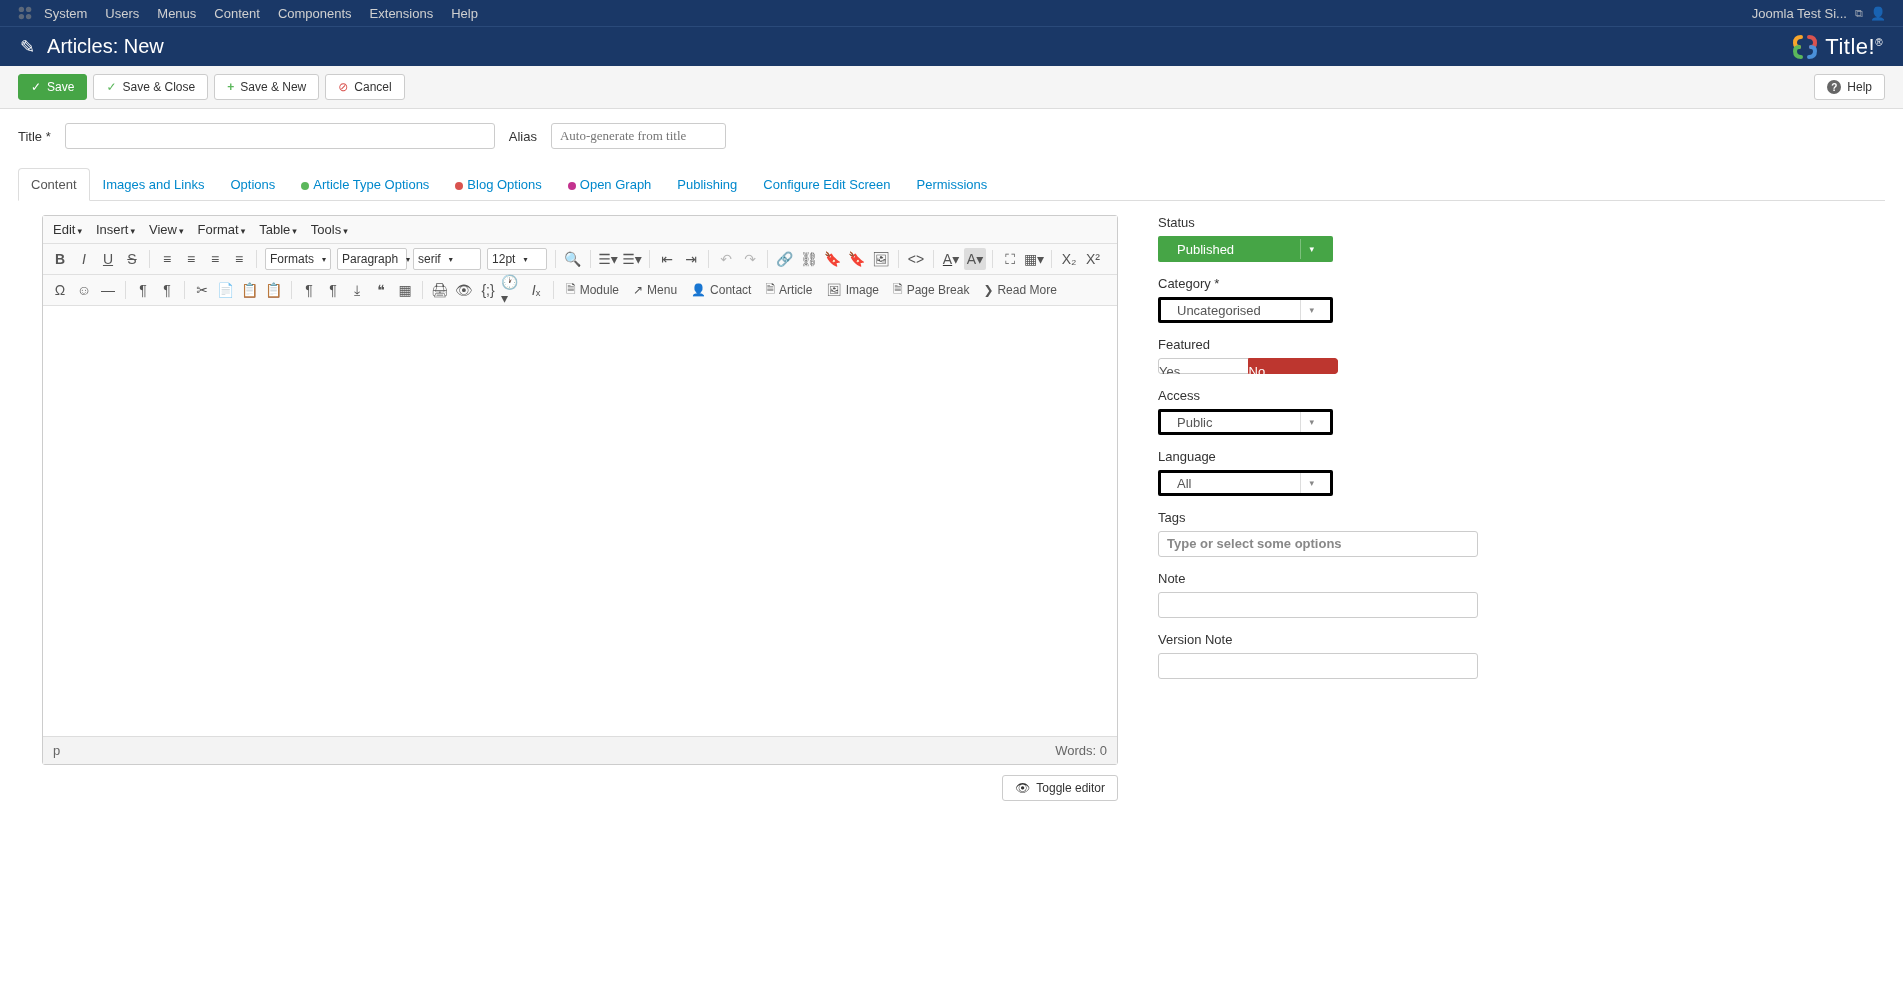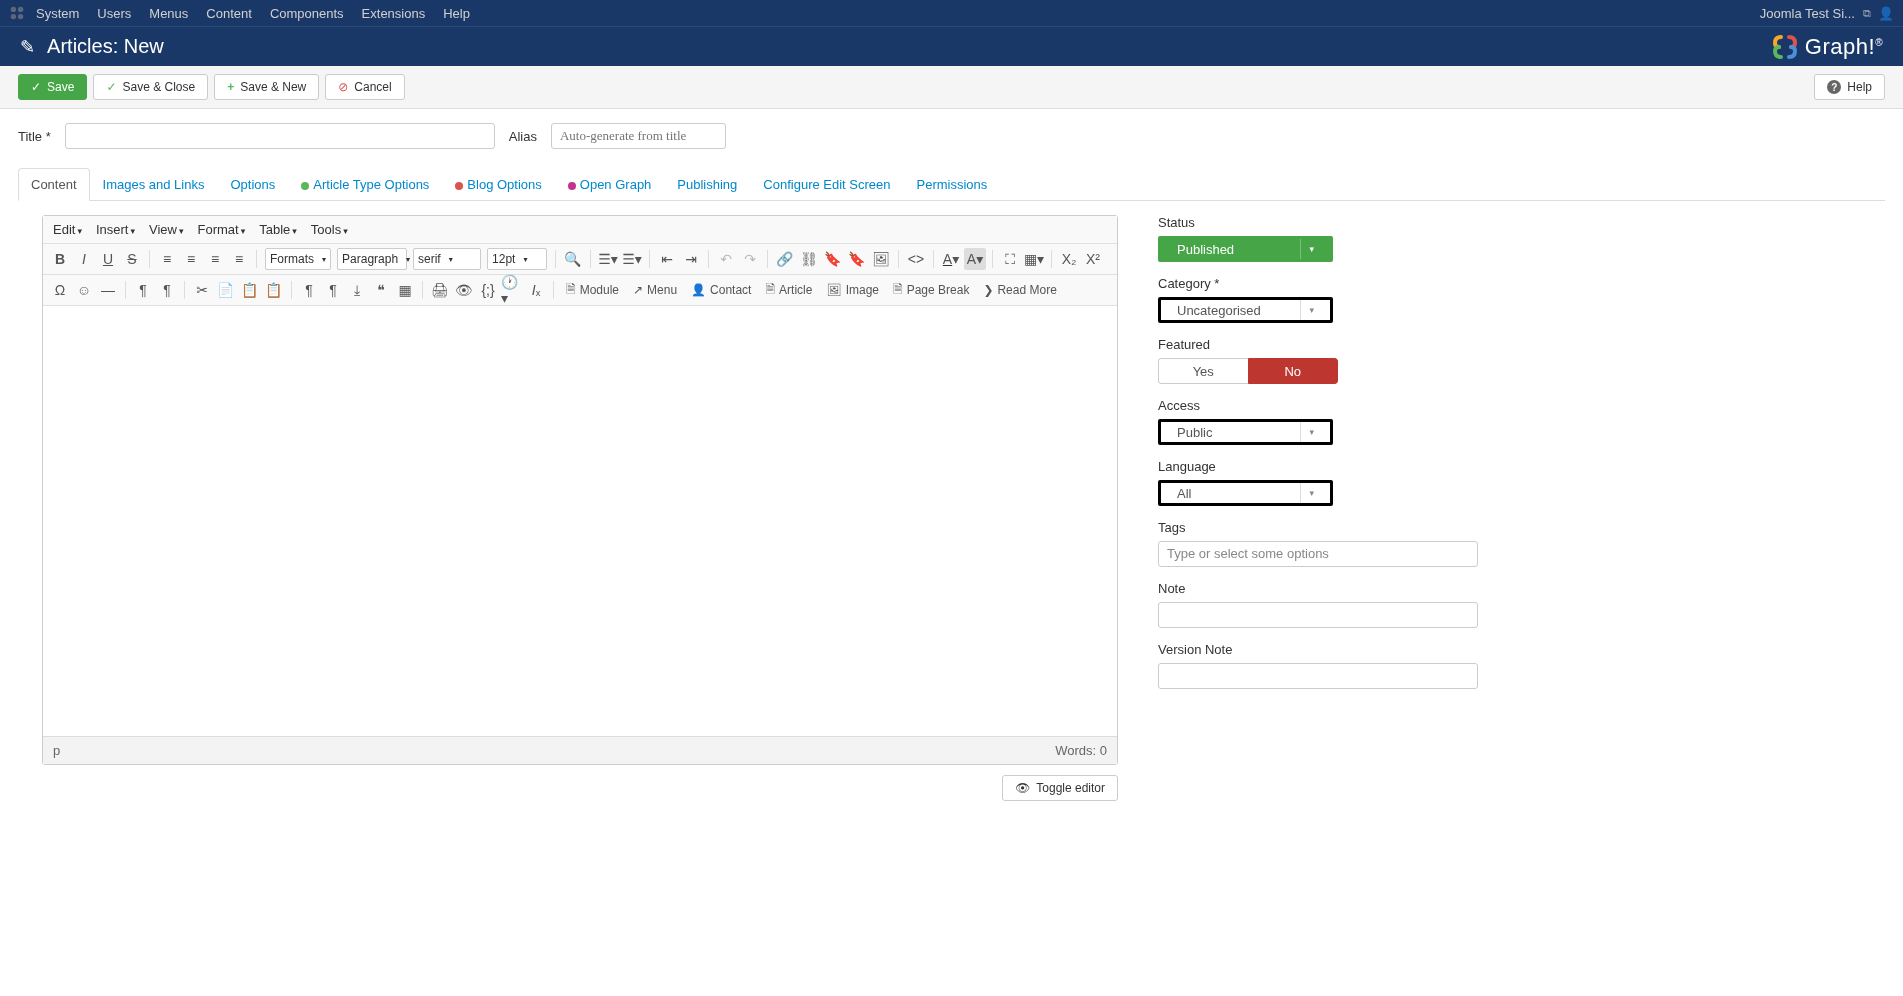--- a/index.html
+++ b/index.html
@@ -1,19 +1,19 @@
 <!DOCTYPE html>
 <html><head>
 <meta charset="utf-8">
 <style>
 * { box-sizing: border-box; margin: 0; padding: 0; }
 body { font-family: -apple-system, BlinkMacSystemFont, "Segoe UI", Arial, sans-serif; font-size: 13px; color: #333; background: #fff; }
 
 
-.topbar { background: #1a3867; height: 26px; display: flex; align-items: center; padding: 0 8px; color: #ccc; font-size: 13px; }
+.topbar { background: #1a3867; height: 26px; display: flex; align-items: center; padding: 0 16px; color: #ccc; font-size: 13px; }
 .topbar .joomla-icon-sm { width: 18px; height: 18px; opacity: 0.6; margin-right: 10px; }
 .topbar .menu { display: flex; gap: 18px; }
 .topbar .menu span { color: #d0d0d0; cursor: pointer; }
 .topbar .right { margin-left: auto; display: flex; align-items: center; gap: 8px; color: #d0d0d0; }
 .topbar .right .ext-icon { font-size: 11px; opacity: 0.7; }
 
 
 .header { background: #1a3867; height: 40px; display: flex; align-items: center; padding: 0 20px; color: #fff; border-top: 1px solid #2a4a7a; }
 .header .pencil { margin-right: 12px; font-size: 18px; }
 .header h1 { font-size: 20px; font-weight: 400; }
@@ -72,25 +72,25 @@
 .toggle-row { display: flex; justify-content: flex-end; margin-top: 10px; }
 
 
 .field { margin-bottom: 14px; }
 .field label { display: block; font-size: 13px; color: #333; margin-bottom: 6px; }
 .sel { display: flex; align-items: center; justify-content: space-between; border: 3px solid #000000; border-radius: 2px; background: #fff; height: 26px; padding: 0 16px; font-size: 13px; color: #555; cursor: pointer; }
 .sel .caret { font-size: 9px; color: #888; padding-left: 8px; border-left: 1px solid #ddd; height: 100%; display: flex; align-items: center; }
 .sel-success { background: #46a546; border-color: #46a546; color: #fff; }
 .sel-success .caret { color: #fff; border-left-color: rgba(255,255,255,0.3); }
 .btngrp { display: flex; border-radius: 3px; overflow: hidden; }
-.btngrp .half { flex: 1; text-align: center; height: 26px; line-height: 26px; font-size: 13px; cursor: pointer; border: 1px solid #ccc; }
+.btngrp .half { flex: 1; text-align: left; height: 16px; line-height: 26px; font-size: 13px; cursor: pointer; border: 1px solid #ccc; }
 .btngrp .half.yes { background: #fff; color: #555; border-radius: 3px 0 0 3px; border-right: none; }
 .btngrp .half.no { background: #bd362f; color: #fff; border-color: #bd362f; border-radius: 0 3px 3px 0; }
 .txt-input { width: 100%; height: 26px; padding: 2px 8px; border: 1px solid #ccc; border-radius: 3px; font-size: 13px; }
-.tag-input { width: 100%; min-height: 26px; padding: 4px 8px; border: 1px solid #ccc; border-radius: 3px; font-size: 13px; color: #888; }
+.tag-input { width: 100%; min-height: 26px; padding: 4px 8px; border: 1px solid #ccc; border-radius: 3px; font-size: 13px; color: #888; font-weight: bold; }
 
 svg { display: block; }
 </style>
 </head>
 <body>
 
 <div class="topbar">
   <span class="joomla-icon-sm">
     <svg viewBox="0 0 20 20" width="18" height="18">
         <g fill="#888">
@@ -122,21 +122,21 @@
   <h1>Articles: New</h1>
   <div class="logo">
     <span class="logo-mark">
       <svg width="28" height="28" viewBox="0 0 28 28">
         <path d="M10 4 Q4 4 4 10 Q4 14 8 14" stroke="#f7a62d" stroke-width="4" fill="none" stroke-linecap="round"></path>
         <path d="M18 4 Q24 4 24 10 Q24 14 20 14" stroke="#d9534f" stroke-width="4" fill="none" stroke-linecap="round"></path>
         <path d="M10 24 Q4 24 4 18 Q4 14 8 14" stroke="#5bb75b" stroke-width="4" fill="none" stroke-linecap="round"></path>
         <path d="M18 24 Q24 24 24 18 Q24 14 20 14" stroke="#4a90d9" stroke-width="4" fill="none" stroke-linecap="round"></path>
       </svg>
     </span>
-    <span class="logo-text"><span>Graph!</span><span class="reg">®</span></span>
+    <span class="logo-text"><span>Title!</span><span class="reg">®</span></span>
   </div>
 </div>
 
 <div class="toolbar">
   <button class="btn btn-success">
       <span class="ic">✓</span>
       <span>Save</span>
     </button>
   <button class="btn">
       <span class="ic ic-check">✓</span>

